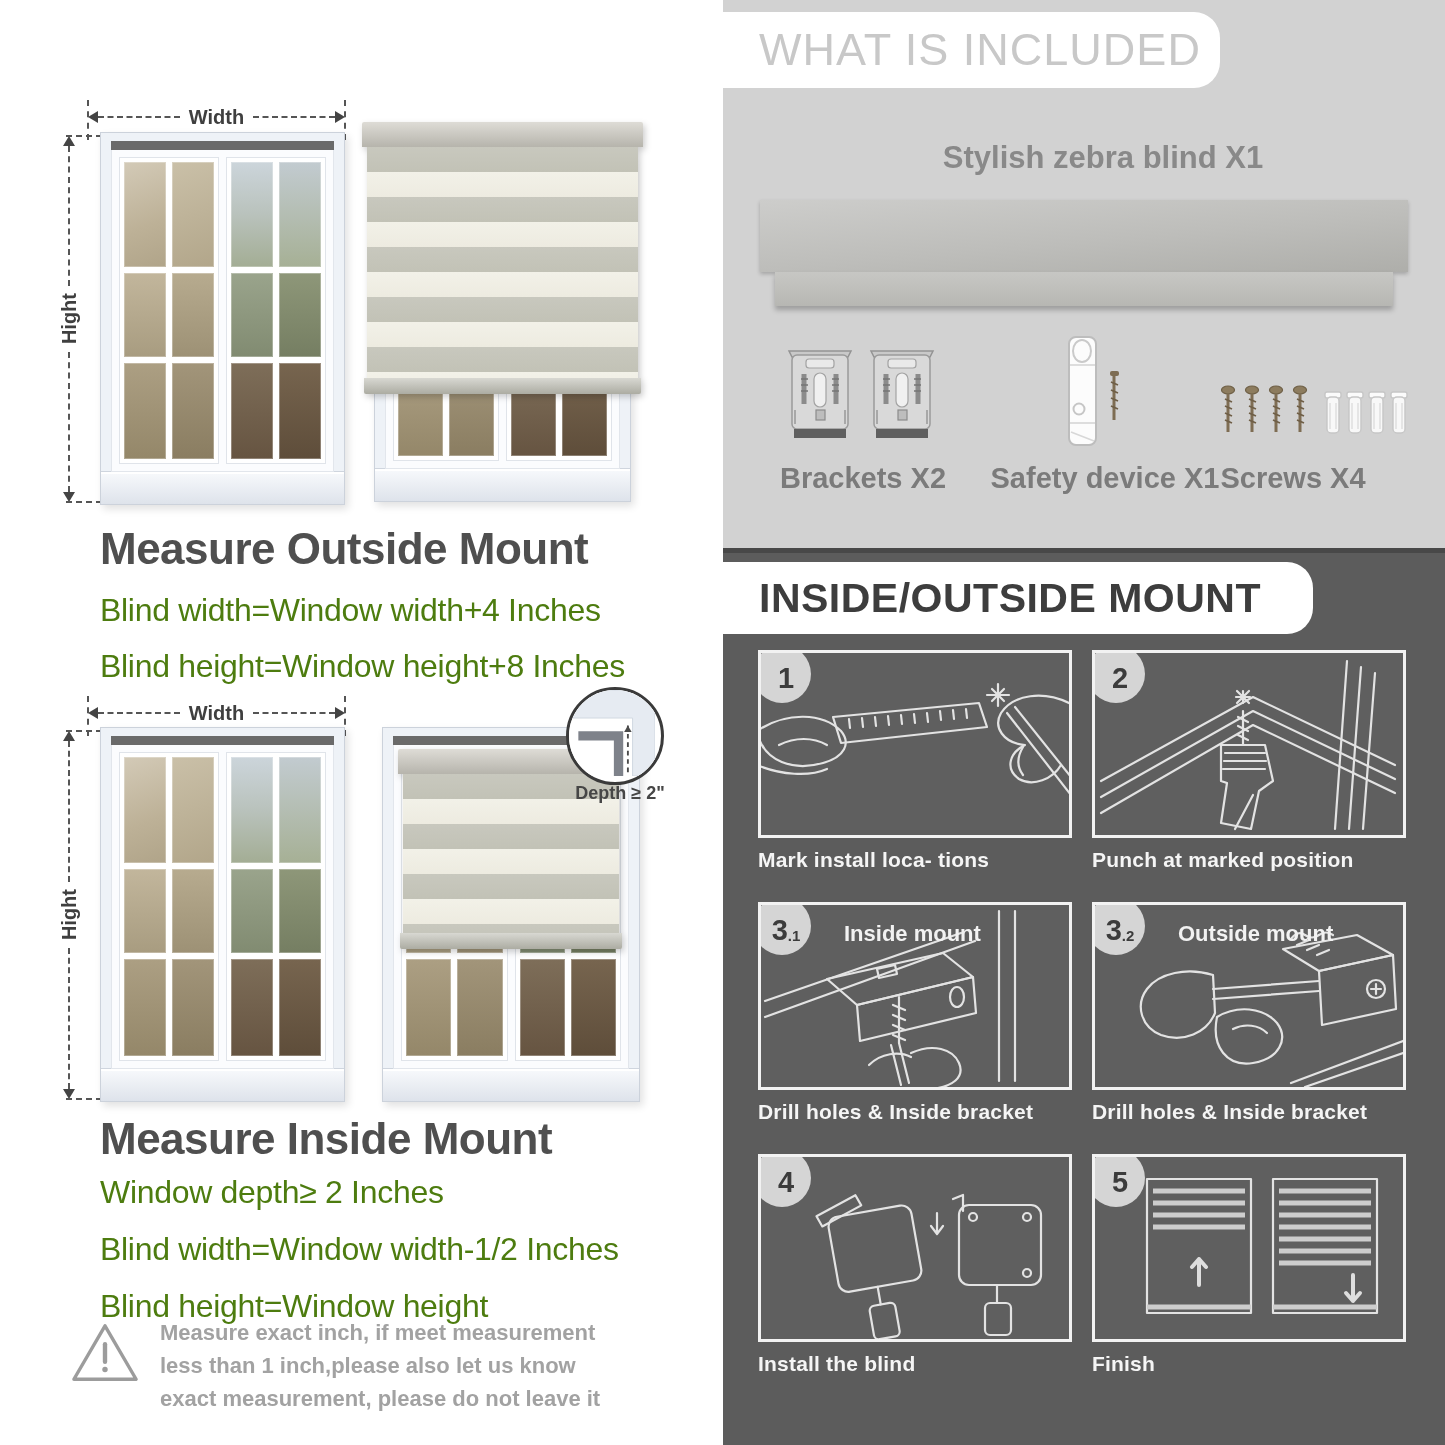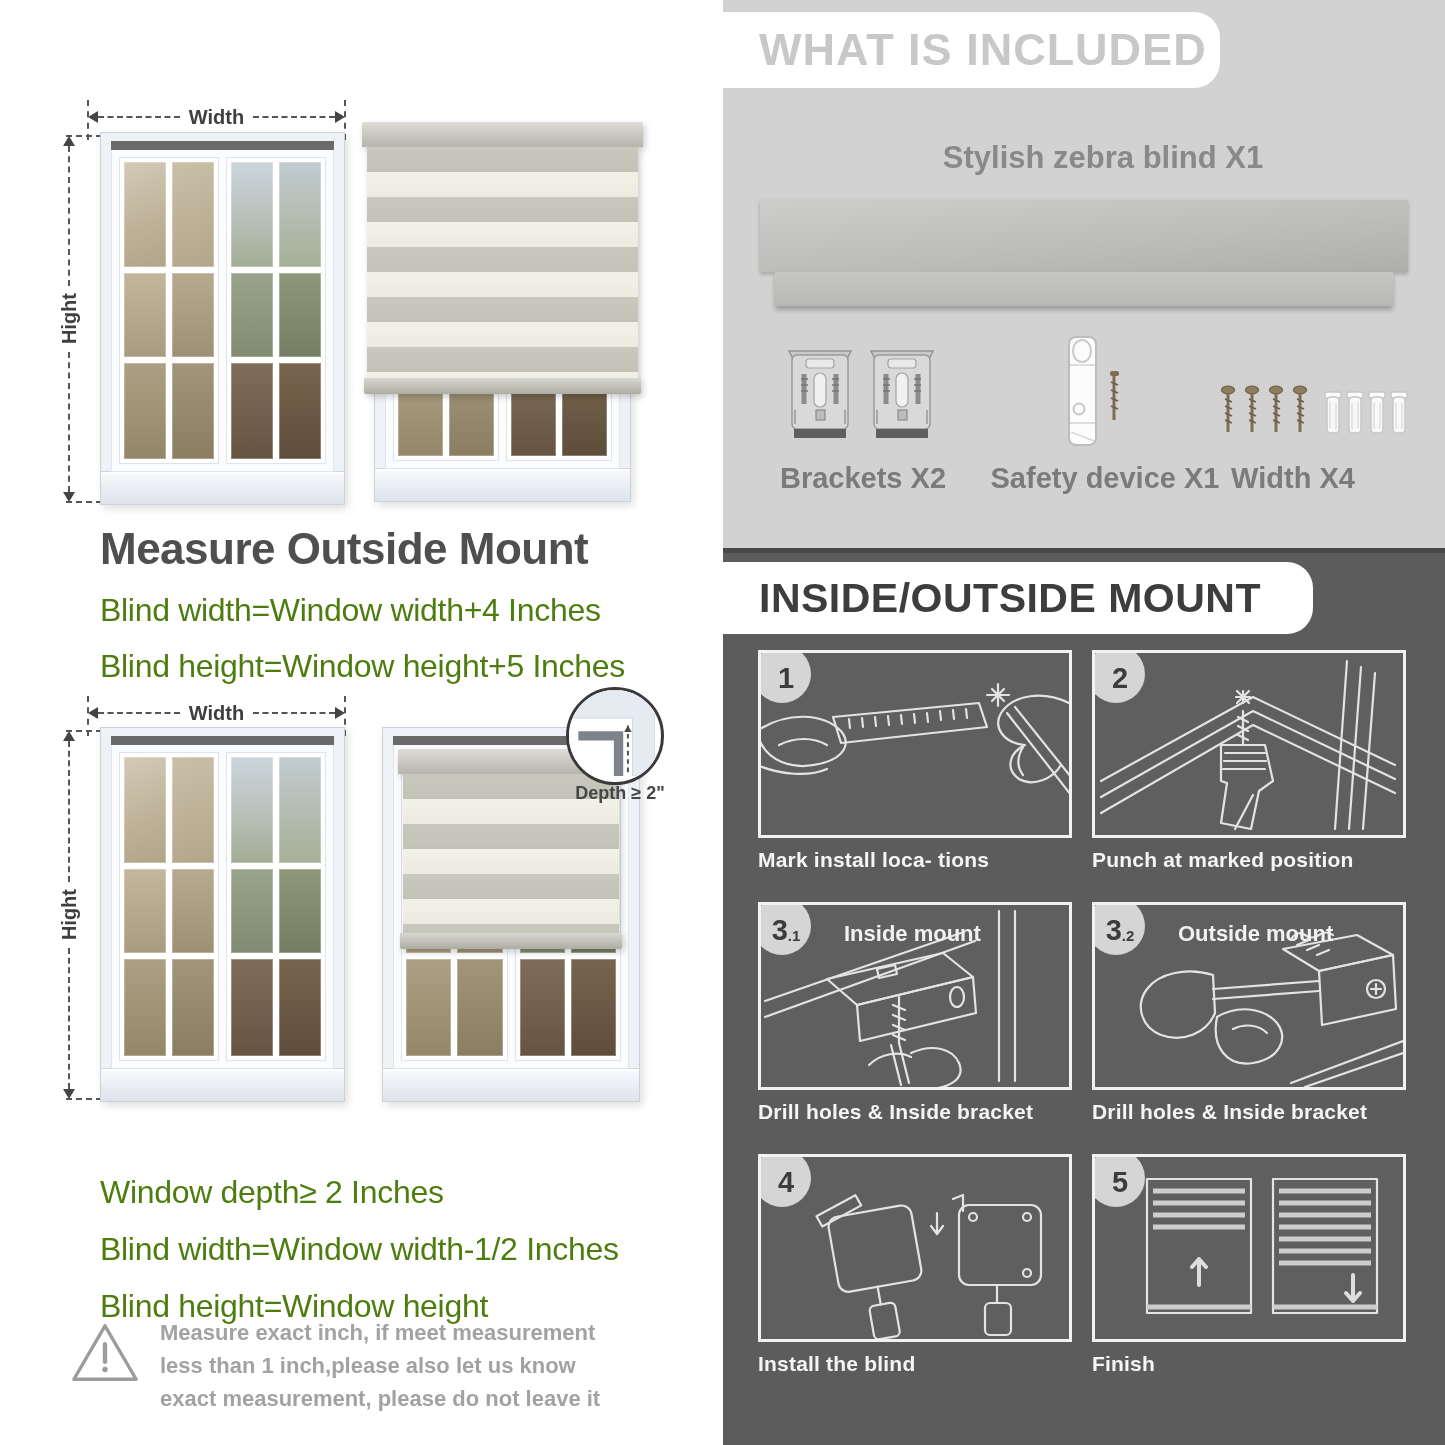--- a/index.html
+++ b/index.html
@@ -65,21 +65,21 @@
              border-radius:50%;background:#fff;overflow:hidden;z-index:5;}
   .depth-lbl{position:absolute;left:540px;top:783px;width:160px;text-align:center;
              font-size:18px;font-weight:bold;color:#464646;}
 
   .warn-text{position:absolute;left:160px;top:1316px;width:460px;font-size:22px;font-weight:bold;
              color:#a2a2a2;line-height:33px;}
 
   
   .panel-gray{position:absolute;left:723px;top:0;width:722px;height:548px;background:#d2d2d2;}
   .bubble1{position:absolute;left:0;top:12px;width:497px;height:76px;background:#ffffff;border-radius:0 26px 26px 0;}
-  .bubble1 span{display:block;font-size:45px;font-weight:bold;color:#c8c8c8;line-height:76px;
+  .bubble1 span{display:block;font-size:45px;font-weight:normal;color:#c8c8c8;line-height:76px;
                 padding-left:36px;letter-spacing:1px;}
   .stylish{position:absolute;left:0;top:140px;width:100%;text-align:center;font-size:31px;
            font-weight:bold;color:#898989;padding-left:19px;}
   .bar1{position:absolute;left:37px;top:200px;width:648px;height:72px;
         background:linear-gradient(175deg,#cdcdcb,#bdbdba 55%,#aeaeaa),
         repeating-linear-gradient(90deg,rgba(255,255,255,.05) 0 3px,rgba(0,0,0,0) 3px 6px);
         box-shadow:0 2px 4px rgba(0,0,0,.22);}
   .bar2{position:absolute;left:52px;top:272px;width:618px;height:34px;
         background:linear-gradient(#c7c7c4,#b7b7b3);box-shadow:0 4px 5px rgba(0,0,0,.25);}
   .ilabel{position:absolute;text-align:center;font-size:29px;font-weight:bold;color:#7b7b7b;white-space:nowrap;}
@@ -174,21 +174,21 @@
     </div>
     <div class="zebra" style="left:0;top:0;width:281px;height:272px;">
       <div class="zcass"></div>
       <div class="zbody"></div>
       <div class="zrail"></div>
     </div>
   </div>
 
   <div class="h-dark" style="left:100px;top:524px;">Measure Outside Mount</div>
   <div class="h-gray" style="left:100px;top:592px;">Blind width=Window width+4 Inches</div>
-  <div class="h-gray" style="left:100px;top:648px;">Blind height=Window height+5 Inches</div>
+  <div class="h-gray" style="left:100px;top:648px;">Blind height=Window height+8 Inches</div>
 
   <div class="warrow" style="left:88px;top:702px;width:257px;">
     <div class="guide-v" style="left:-1px;"></div>
     <div class="guide-v" style="right:-1px;"></div>
     <span class="ah-l"></span>
     <span class="dash"></span>
     <span class="lbl">Width</span>
     <span class="dash"></span>
     <span class="ah-r"></span>
   </div>
@@ -257,20 +257,21 @@
     <svg viewBox="0 0 92 92" width="86" height="86">
       <rect width="92" height="92" fill="#ffffff"></rect>
       <path d="M0,0 H92 V92 H68 V30 H0 Z" fill="#e6ebf2" stroke="#cfd6e0" stroke-width="1"></path>
       <path d="M10,44 H58 V92 H48 V54 H10 Z" fill="#7e828a"></path>
       <line x1="63" y1="38" x2="63" y2="88" stroke="#4a4a4a" stroke-width="2" stroke-dasharray="5 4"></line>
       <path d="M63,38 l-4,7 h8 Z" fill="#4a4a4a"></path>
     </svg>
   </div>
   <div class="depth-lbl">Depth ≥ 2"</div>
 
+  <div class="h-dark" style="left:100px;top:1114px;">Measure Inside Mount</div>
   <div class="h-gray" style="left:100px;top:1174px;">Window depth≥ 2 Inches</div>
   <div class="h-gray" style="left:100px;top:1231px;">Blind width=Window width-1/2 Inches</div>
   <div class="h-gray" style="left:100px;top:1288px;">Blind height=Window height</div>
 
   <svg class="abs" style="left:70px;top:1320px;" width="70" height="66" viewBox="0 0 72 66">
     <path d="M36,5 L68,60 H4 Z" fill="none" stroke="#9c9c9c" stroke-width="3.5" stroke-linejoin="round"></path>
     <path d="M36,24 v18" stroke="#9c9c9c" stroke-width="4.5" stroke-linecap="round"></path>
     <circle cx="36" cy="50" r="2.8" fill="#9c9c9c"></circle>
   </svg>
   <div class="warn-text">Measure exact inch, if meet measurement less than 1 inch,please also let us know exact measurement, please do not leave it</div>
@@ -361,21 +362,21 @@
           <rect x="0" y="5" width="12" height="36" rx="4" fill="#ffffff" fill-opacity=".85" stroke="#c6c6c6" stroke-width="1.4"></rect>
           <path d="M3,11 v26 M9,11 v26" stroke="#d9d9d9" stroke-width="1.2"></path>
         </g>
         <g transform="translate(178,8)">
           <rect x="-2" y="0" width="16" height="6" rx="2" fill="#ffffff" fill-opacity=".9" stroke="#c6c6c6" stroke-width="1.4"></rect>
           <rect x="0" y="5" width="12" height="36" rx="4" fill="#ffffff" fill-opacity=".85" stroke="#c6c6c6" stroke-width="1.4"></rect>
           <path d="M3,11 v26 M9,11 v26" stroke="#d9d9d9" stroke-width="1.2"></path>
         </g>
       </g>
     </svg>
-    <div class="ilabel" style="left:460px;top:462px;width:220px;">Width X4</div>
+    <div class="ilabel" style="left:460px;top:462px;width:220px;">Screws X4</div>
   </div>
 
   <div class="panel-dark">
     <div class="bubble2">
       <span>INSIDE/OUTSIDE MOUNT</span>
     </div>
 
     <div class="step" style="left:35px;top:97px;">
       <div class="frame">
         <svg class="art" viewBox="0 0 308 182">

